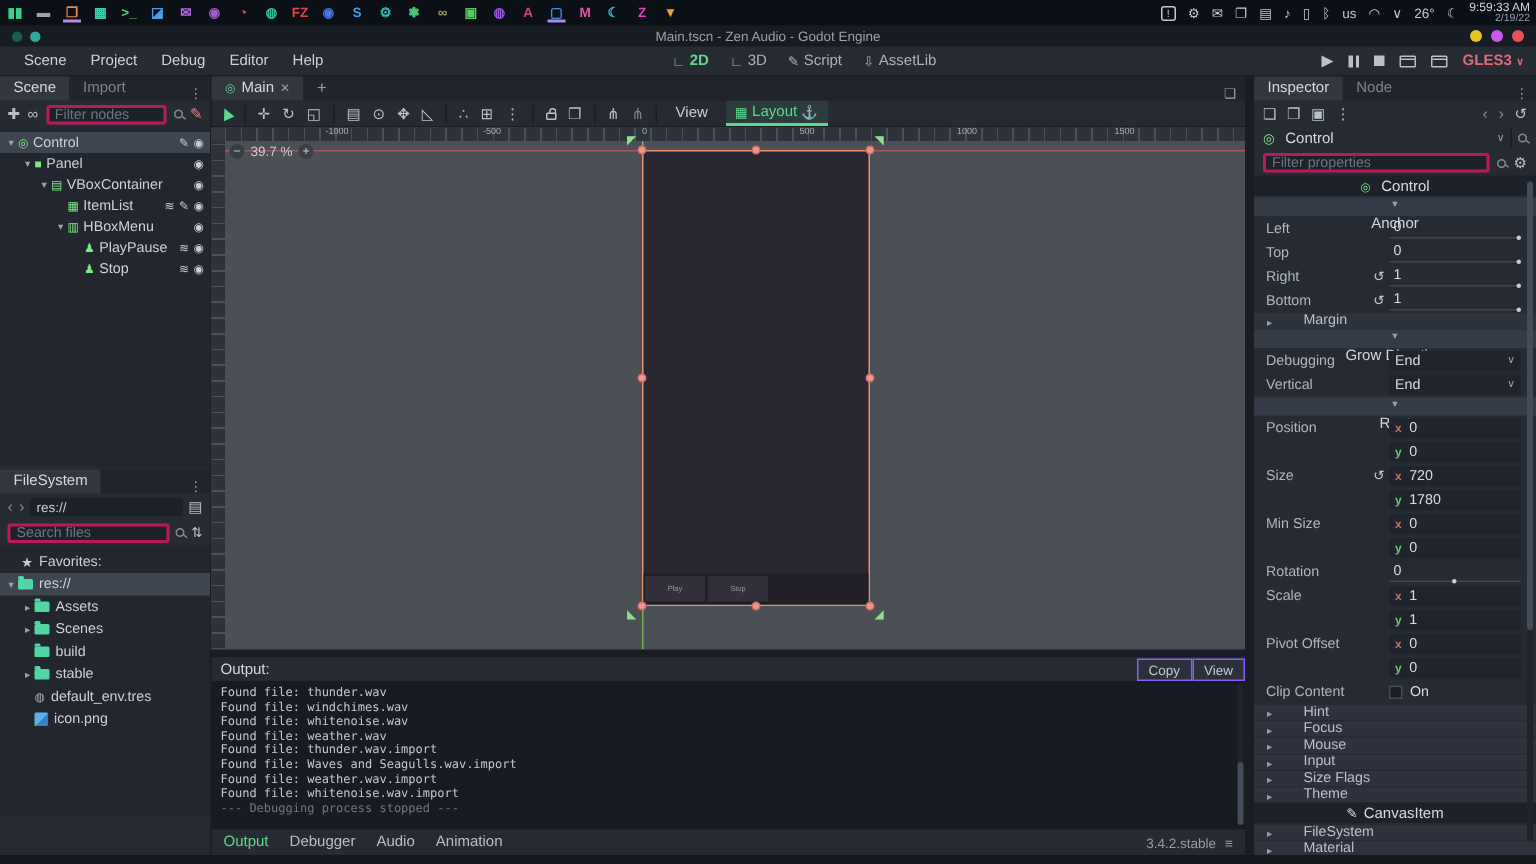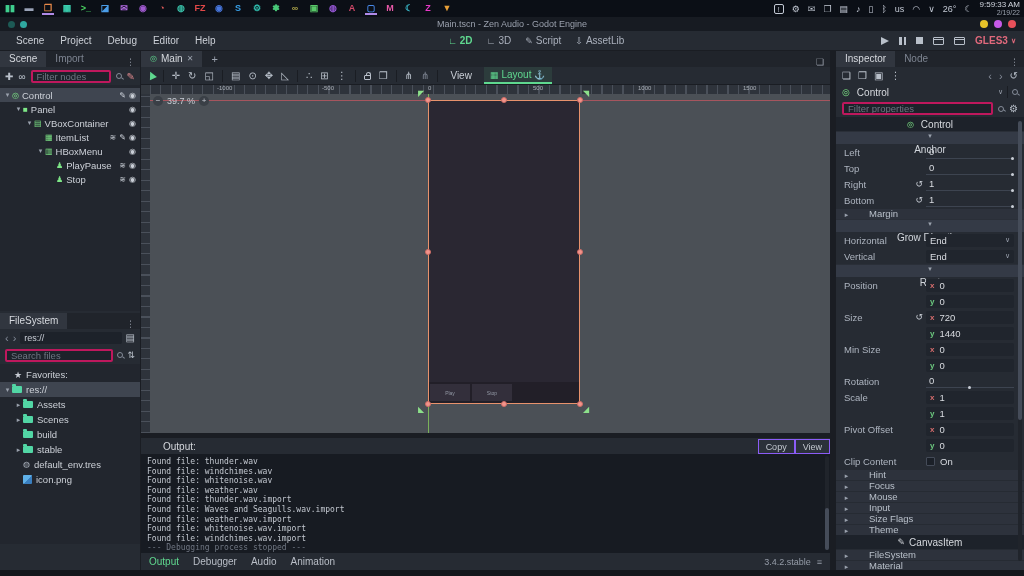--- a/index.html
+++ b/index.html
@@ -117,21 +117,21 @@
   #rect-btnbar { position:absolute; left:0; right:0; bottom:0; height:21px; background:#221f28;
     display:flex; gap:2px; padding:2px 0 2px 1px; }
   .crect-btn { width:40px; background:#332f3b; color:#9298a4; font-size:5px; display:flex;
     align-items:center; justify-content:center; }
   .handle { position:absolute; width:6px; height:6px; border-radius:50%; background:#f2948c;
     border:1px solid #cf6d66; }
   .anchor-mk { position:absolute; color:#8ce08a; font-size:8px; line-height:8px; }
 
   
   #output { position:absolute; left:141px; top:438px; width:689px; height:115px; background:#262b33; }
-  #out-head { display:flex; align-items:center; height:16px; padding:0 0 0 6px;margin-left:16px; }
+  #out-head { display:flex; align-items:center; height:16px; padding:0 0 0 6px; }
   #out-title { font-size:10px; color:#d4d7dc; }
   .obtn { margin-left:0; border:1px solid #8b5cf6; background:#2b313a; padding:0 7px; height:15px;
     line-height:14px; font-size:9px; color:#c3c8d0; }
   #out-btns { margin-left:auto; display:flex; }
   #out-log { position:absolute; left:0; right:0; top:16px; bottom:0; background:#171b22;
     padding:3px 6px; font-family:"DejaVu Sans Mono", monospace; font-size:8px; line-height:9.6px; color:#c3c8d0; }
   .log-line.dim { color:#6f7682; }
   .vscroll { position:absolute; right:1px; width:4px; background:#20242b; border-radius:2px; }
   .vthumb { position:absolute; left:0; width:4px; background:#454c59; border-radius:2px; }
 
@@ -498,21 +498,20 @@
   </div>
   <div id="out-log">
       <div class="log-line">Found file: thunder.wav</div>
       <div class="log-line">Found file: windchimes.wav</div>
       <div class="log-line">Found file: whitenoise.wav</div>
       <div class="log-line">Found file: weather.wav</div>
       <div class="log-line">Found file: thunder.wav.import</div>
       <div class="log-line">Found file: Waves and Seagulls.wav.import</div>
       <div class="log-line">Found file: weather.wav.import</div>
       <div class="log-line">Found file: whitenoise.wav.import</div>
-      <div class="log-line">Found file: windchimes.wav.import</div>
       <div class="log-line dim">--- Debugging process stopped ---</div>
     </div>
   <div class="vscroll" style="top:18px;bottom:3px">
     <div class="vthumb" style="bottom:0;height:45%"></div>
   </div>
 </div>
 
 <div id="bottom-bar">
   <span class="bb-tab active">Output</span>
   <span class="bb-tab">Debugger</span>
@@ -593,21 +592,21 @@
   <div class="subcat">
       <span class="exp">▸</span>
       <span>Margin</span>
     </div>
 
   <div class="cat">
       <span class="exp">▾</span>
       <span>Grow Direction</span>
     </div>
   <div class="prop">
-    <span>Horizontal</span>
+    <span>Debugging</span>
     <span class="vcol">
         <span class="dd">
           <span>End</span>
           <span class="dar">∨</span>
         </span>
       </span>
   </div>
   <div class="prop">
     <span>Vertical</span>
     <span class="vcol">
@@ -648,21 +647,21 @@
           <span class="ax x">x</span>
           <span>720</span>
         </span>
       </span>
   </div>
   <div class="prop">
     <span></span>
     <span class="vcol">
         <span class="chip">
           <span class="ax y">y</span>
-          <span>1440</span>
+          <span>1780</span>
         </span>
       </span>
   </div>
   <div class="prop">
     <span>Min Size</span>
     <span class="vcol">
         <span class="chip">
           <span class="ax x">x</span>
           <span>0</span>
         </span>

